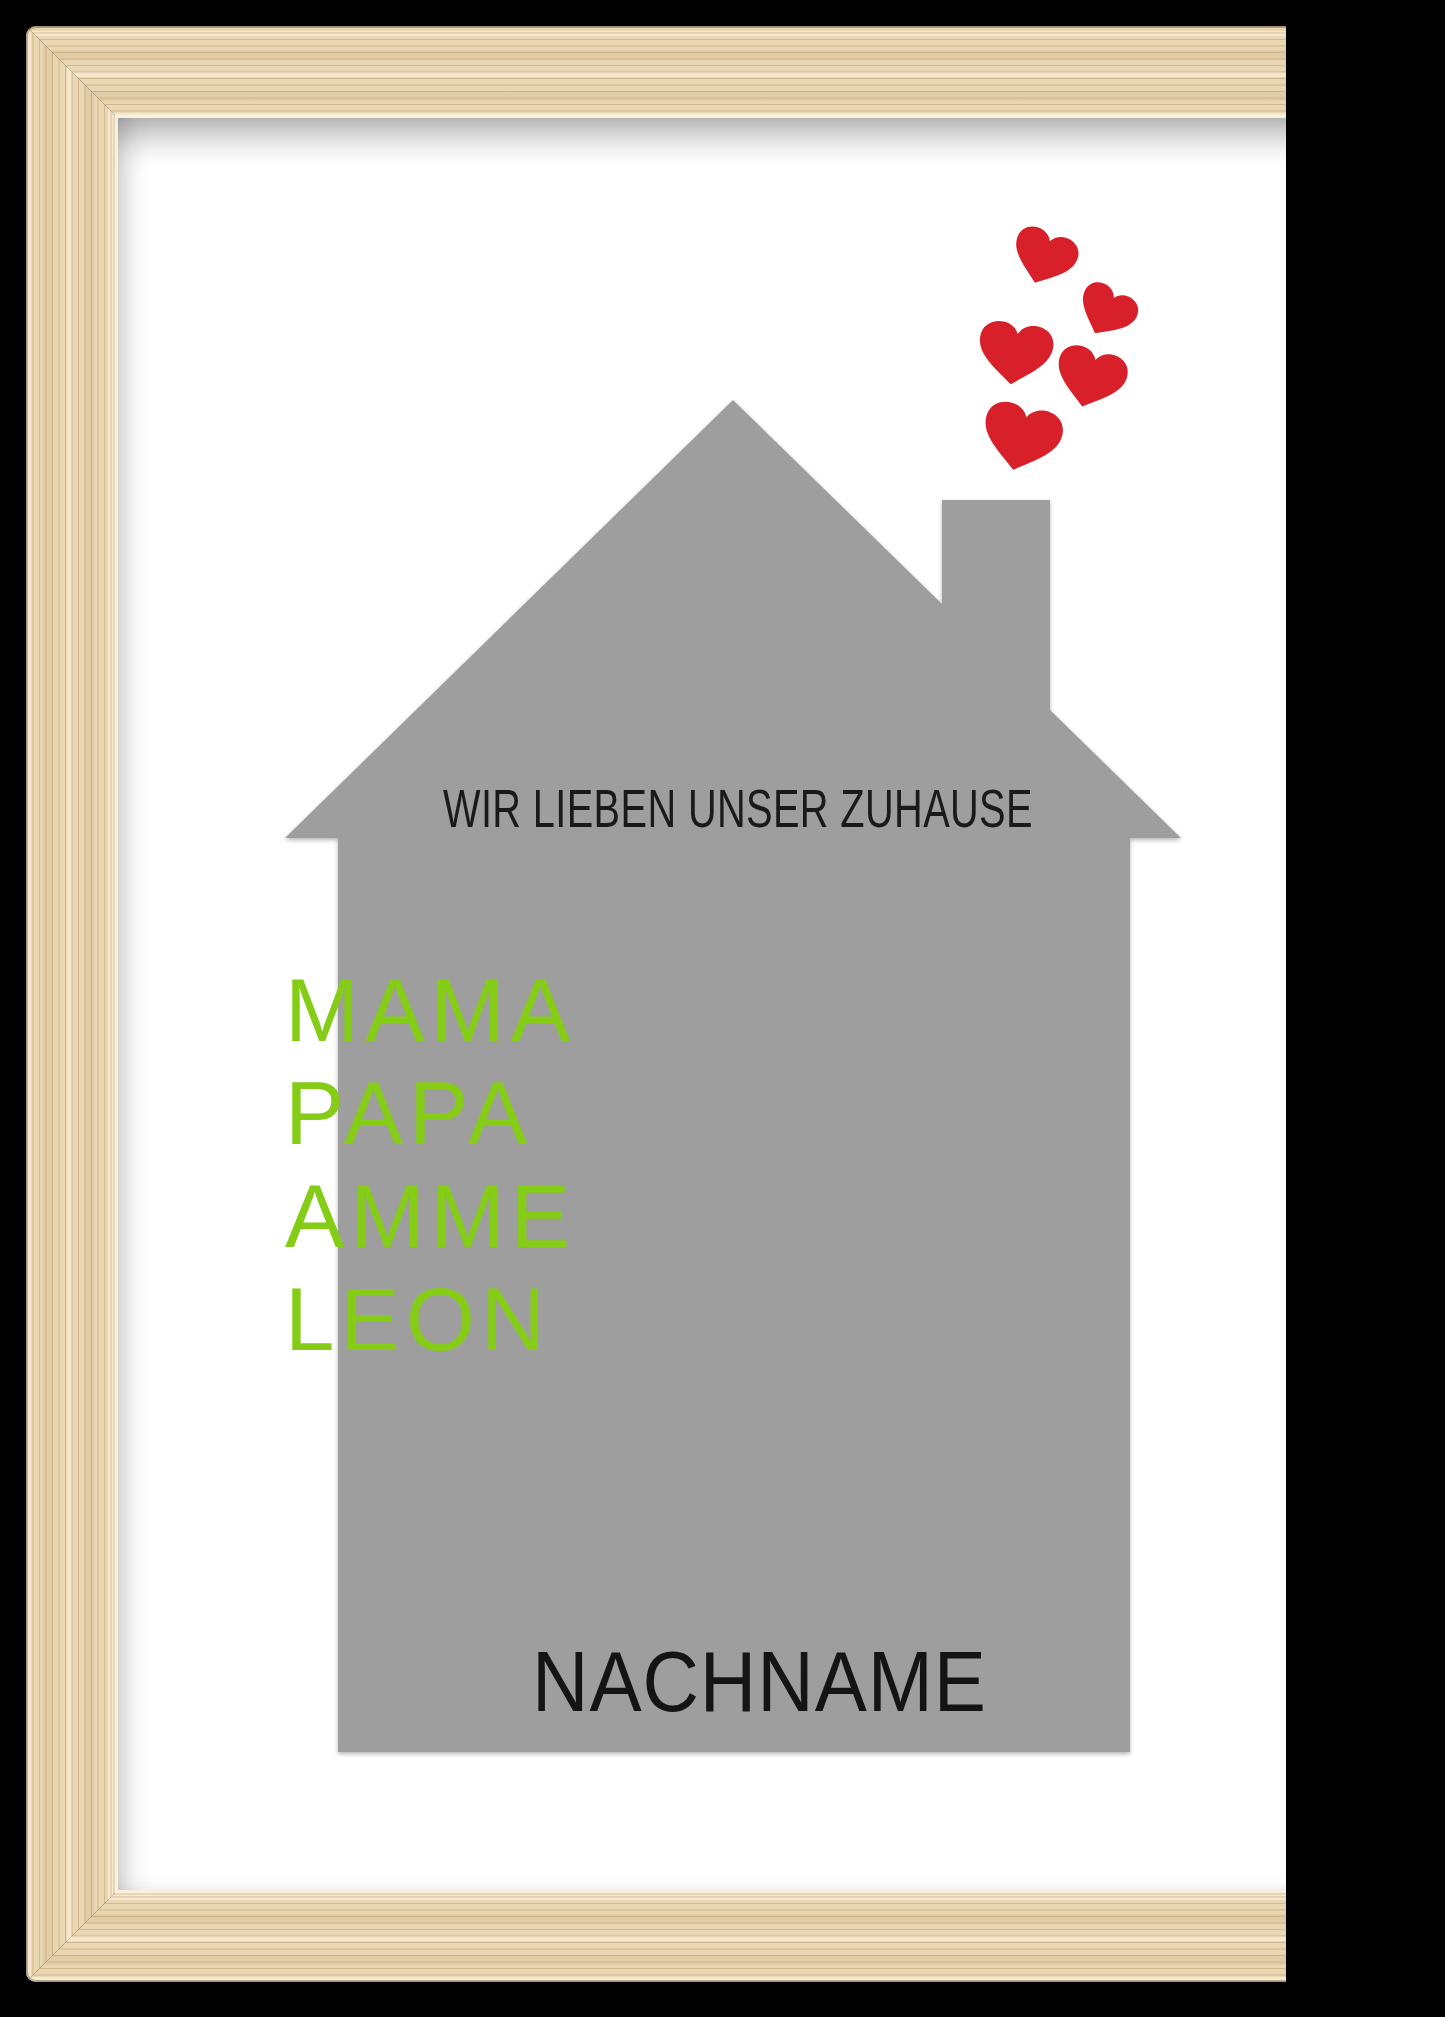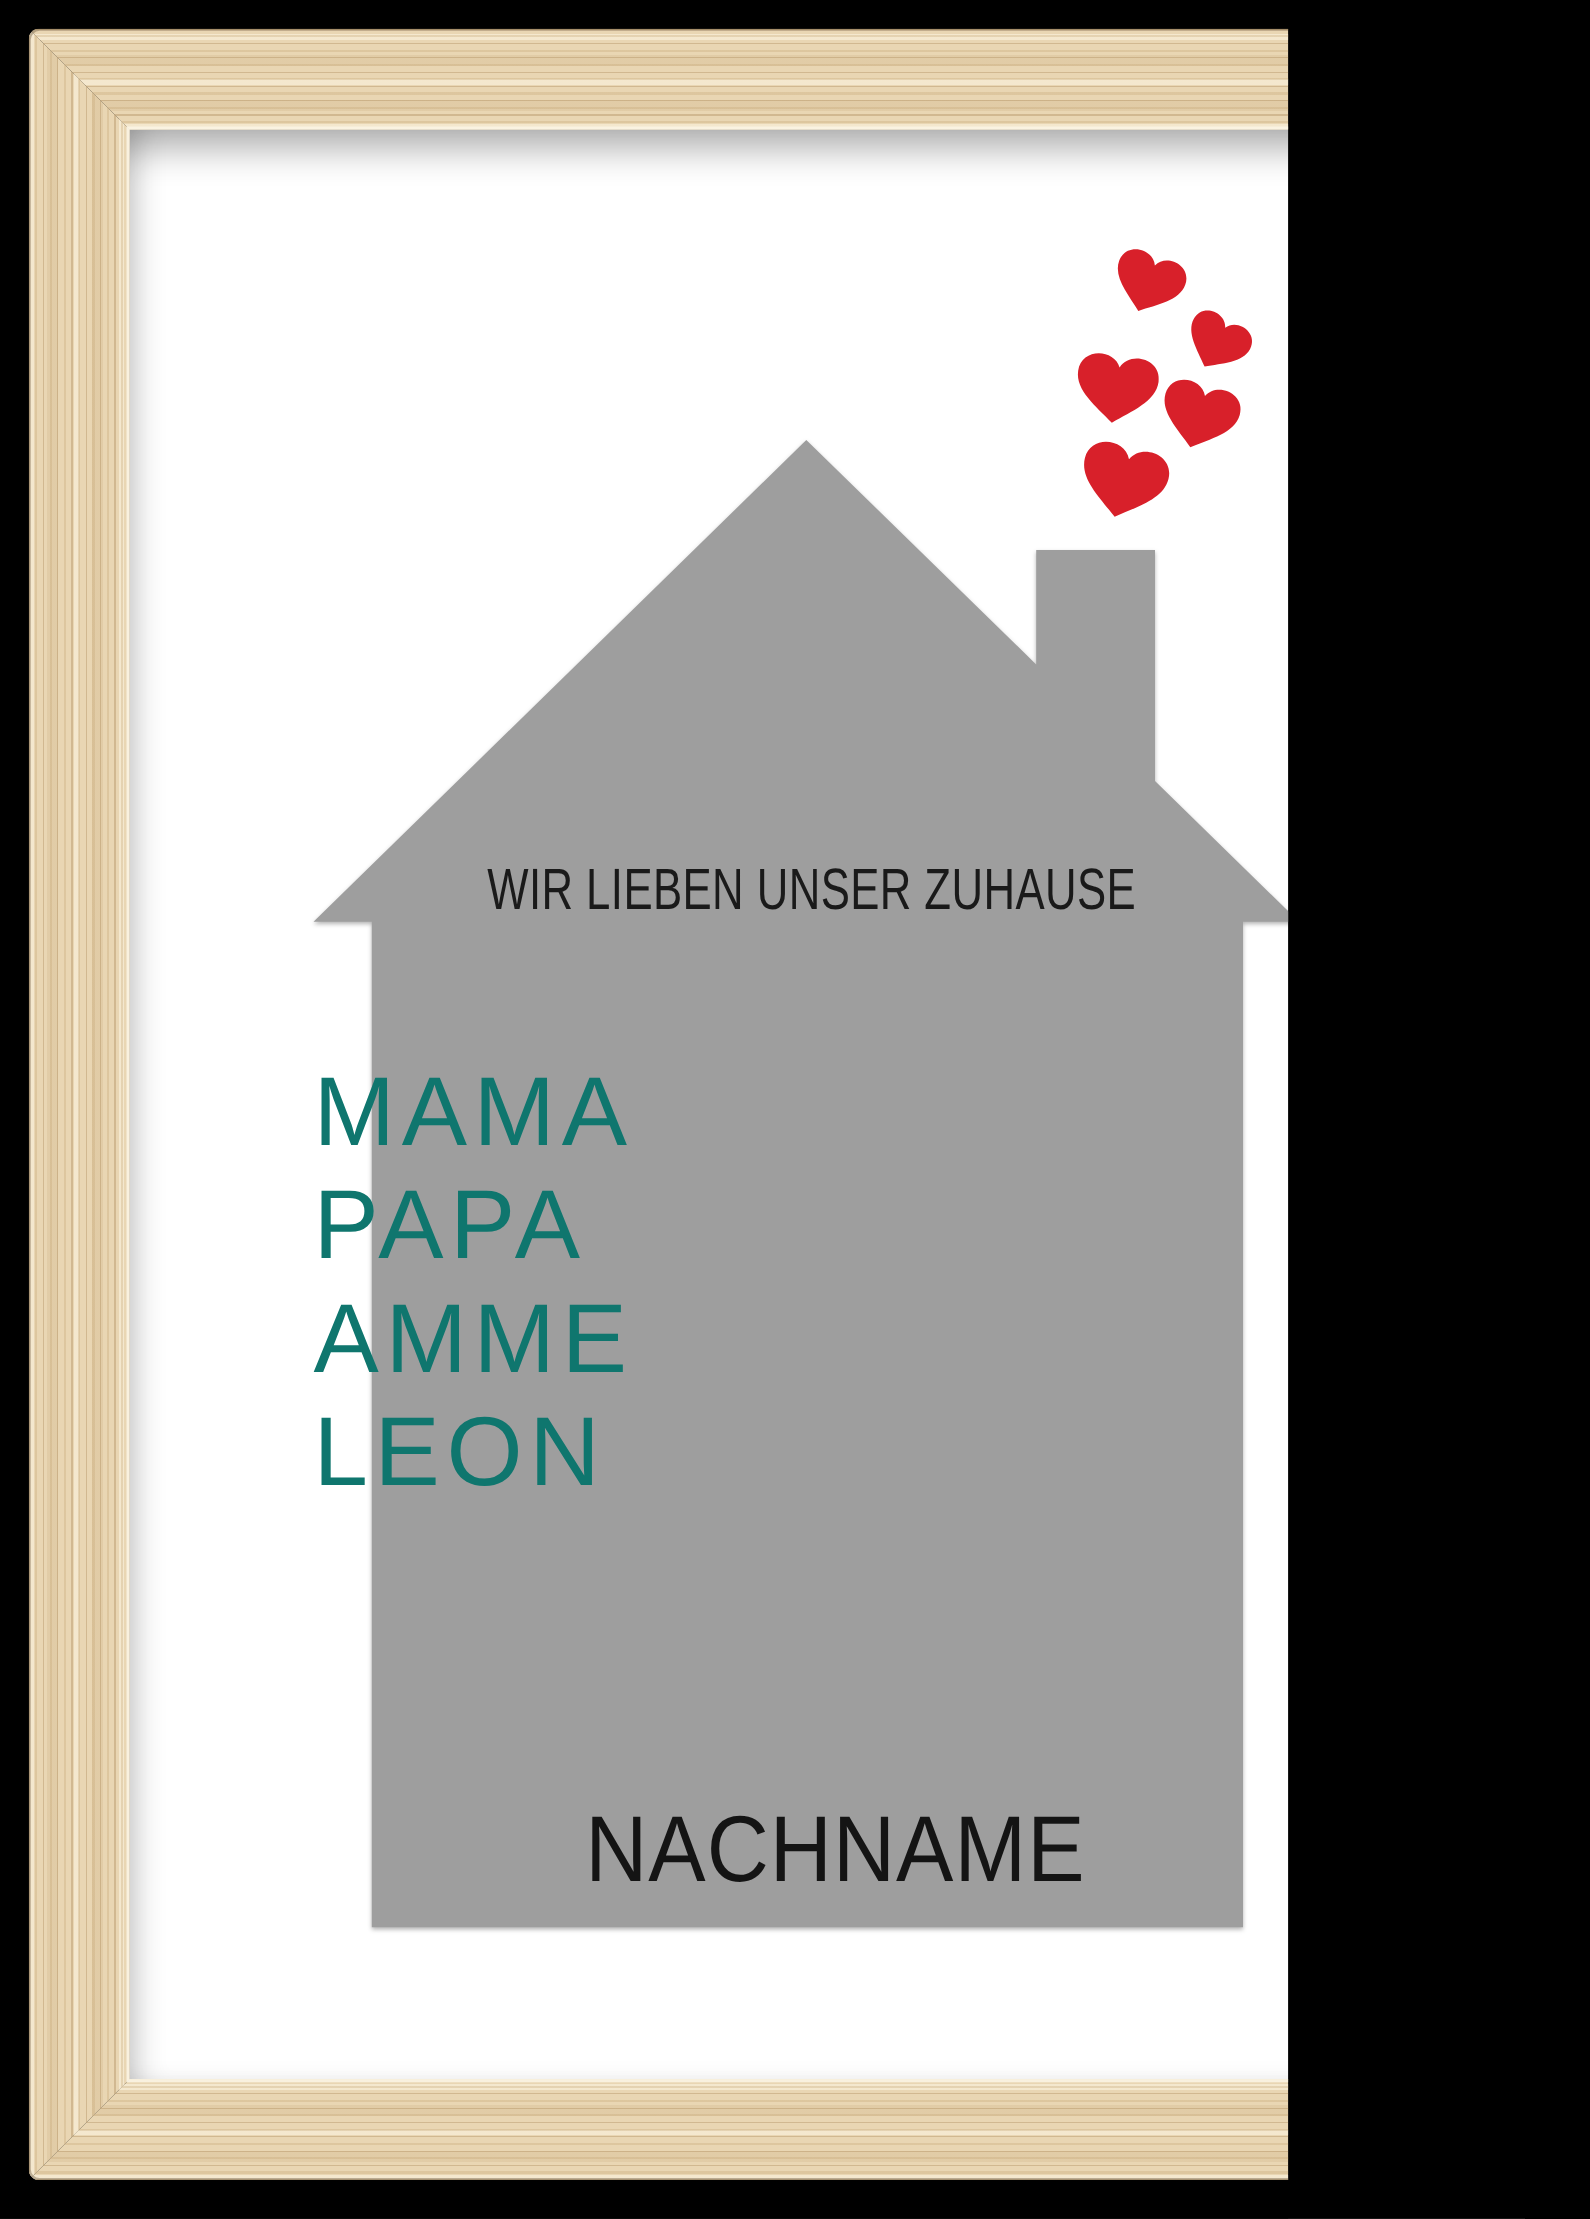--- a/index.html
+++ b/index.html
@@ -1,18 +1,18 @@
 <!DOCTYPE html>
 <html><head>
 <meta charset="utf-8">
 <style>
   html, body { margin: 0; padding: 0; background: #000; }
   .scene {
     position: relative;
-    width: 1171px;
+    width: 1286px;
     height: 2017px;
     background: #000;
     overflow: hidden;
     font-family: "Liberation Sans", sans-serif;
   }
 
   
   .frame {
     position: absolute;
     left: 26px; top: 26px;
@@ -97,21 +97,21 @@
     transform: scaleX(0.75);
     transform-origin: left top;
   }
   .family-names {
     position: absolute;
     left: 285px; top: 959px;
     z-index: 3;
     font-size: 89px;
     line-height: 103px;
     letter-spacing: 6px;
-    color: #0f766e;
+    color: #84cc16;
     white-space: nowrap;
   }
   .surname {
     position: absolute;
     left: 532px; top: 1633px;
     z-index: 3;
     font-size: 85px;
     line-height: 98px;
     letter-spacing: 1px;
     color: #141414;

